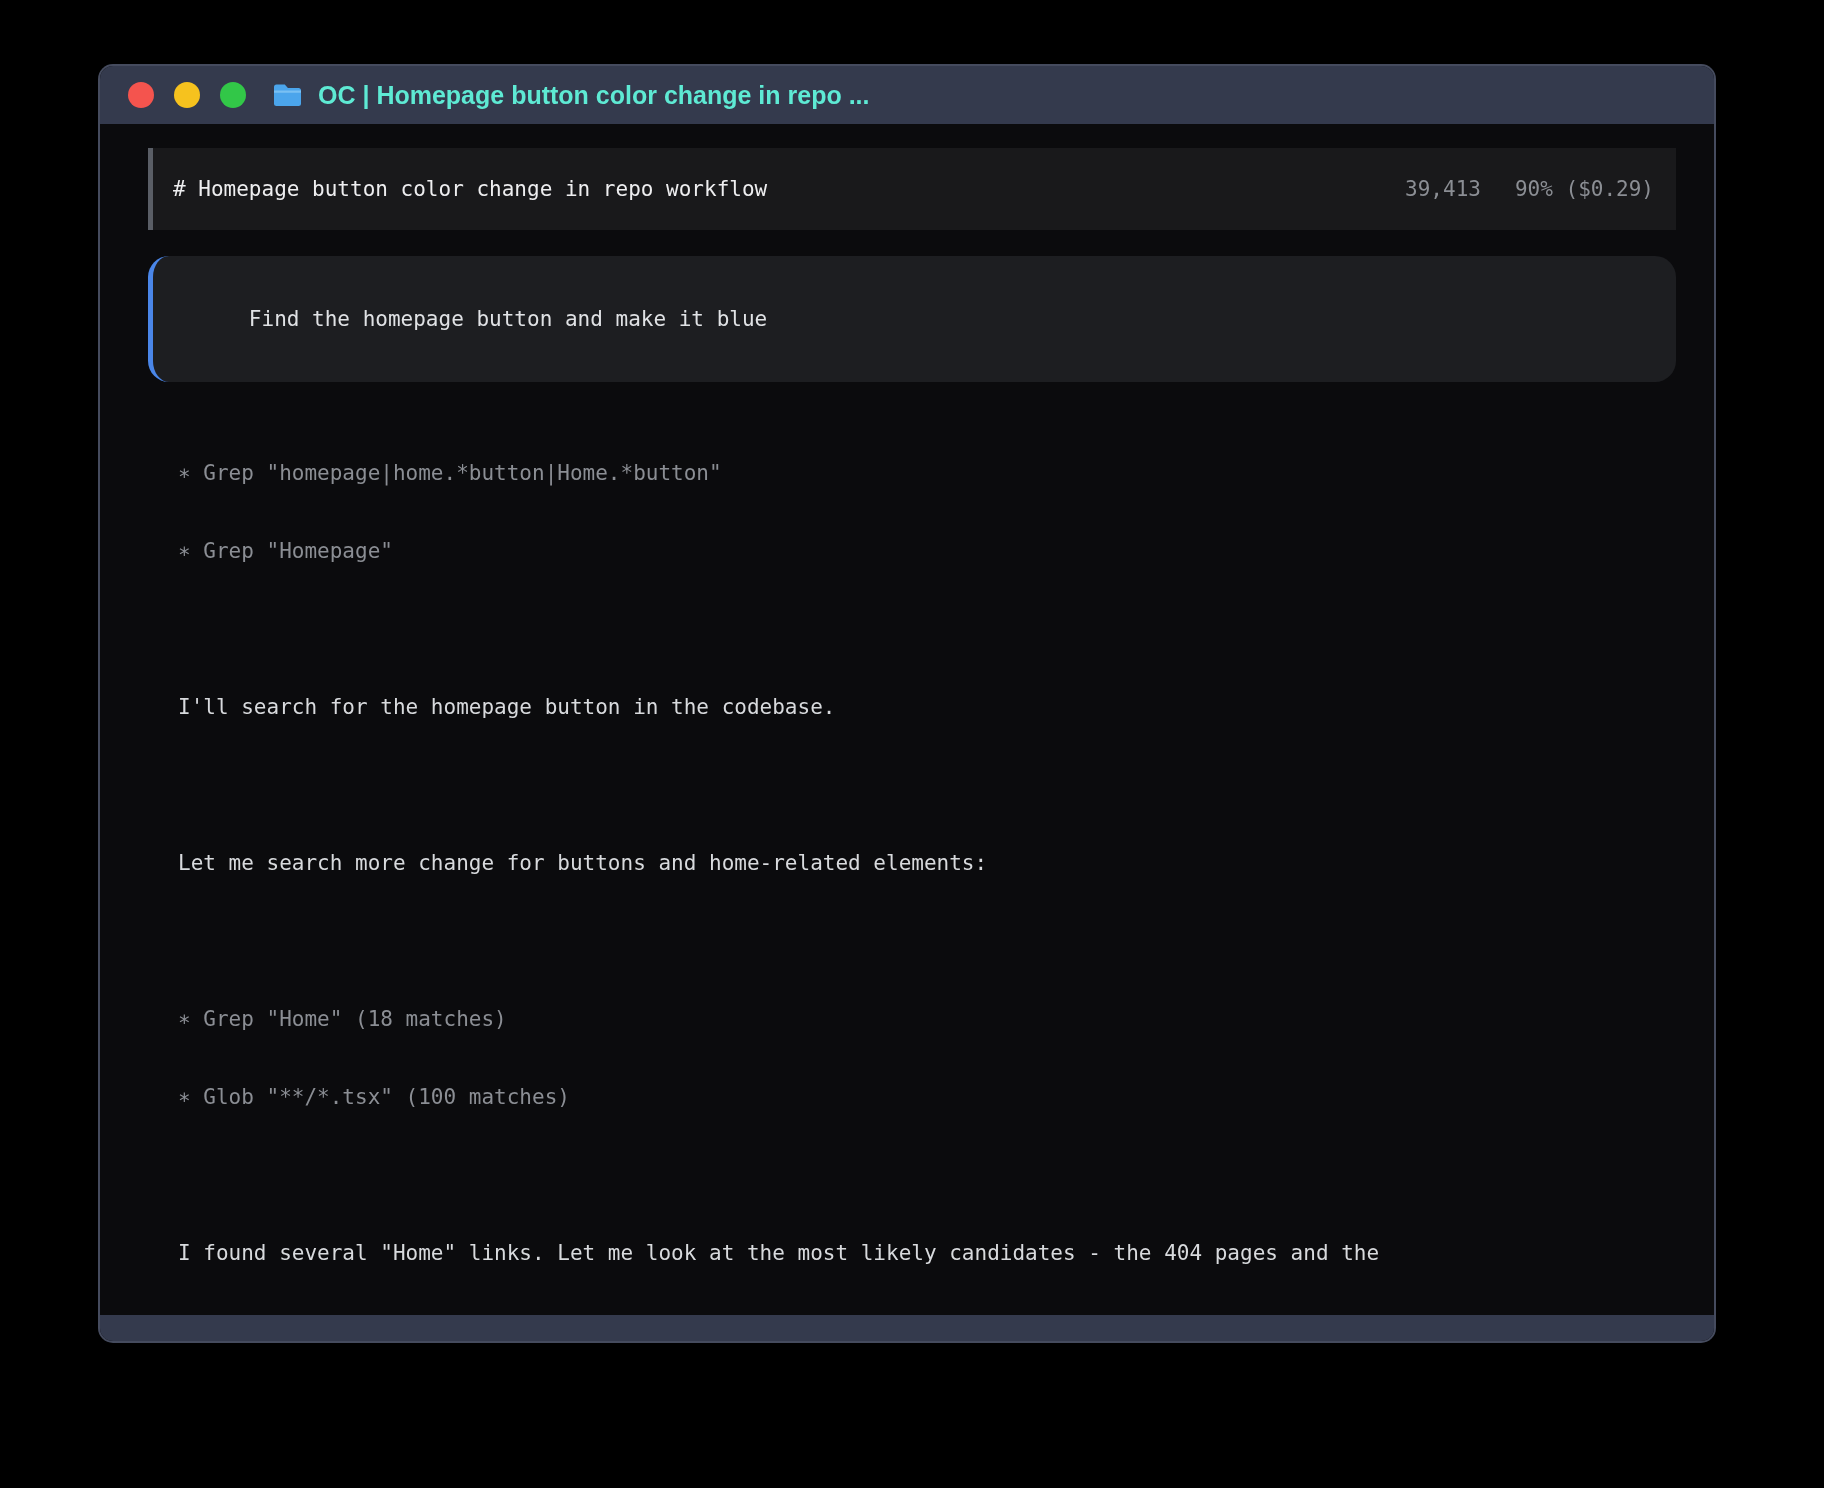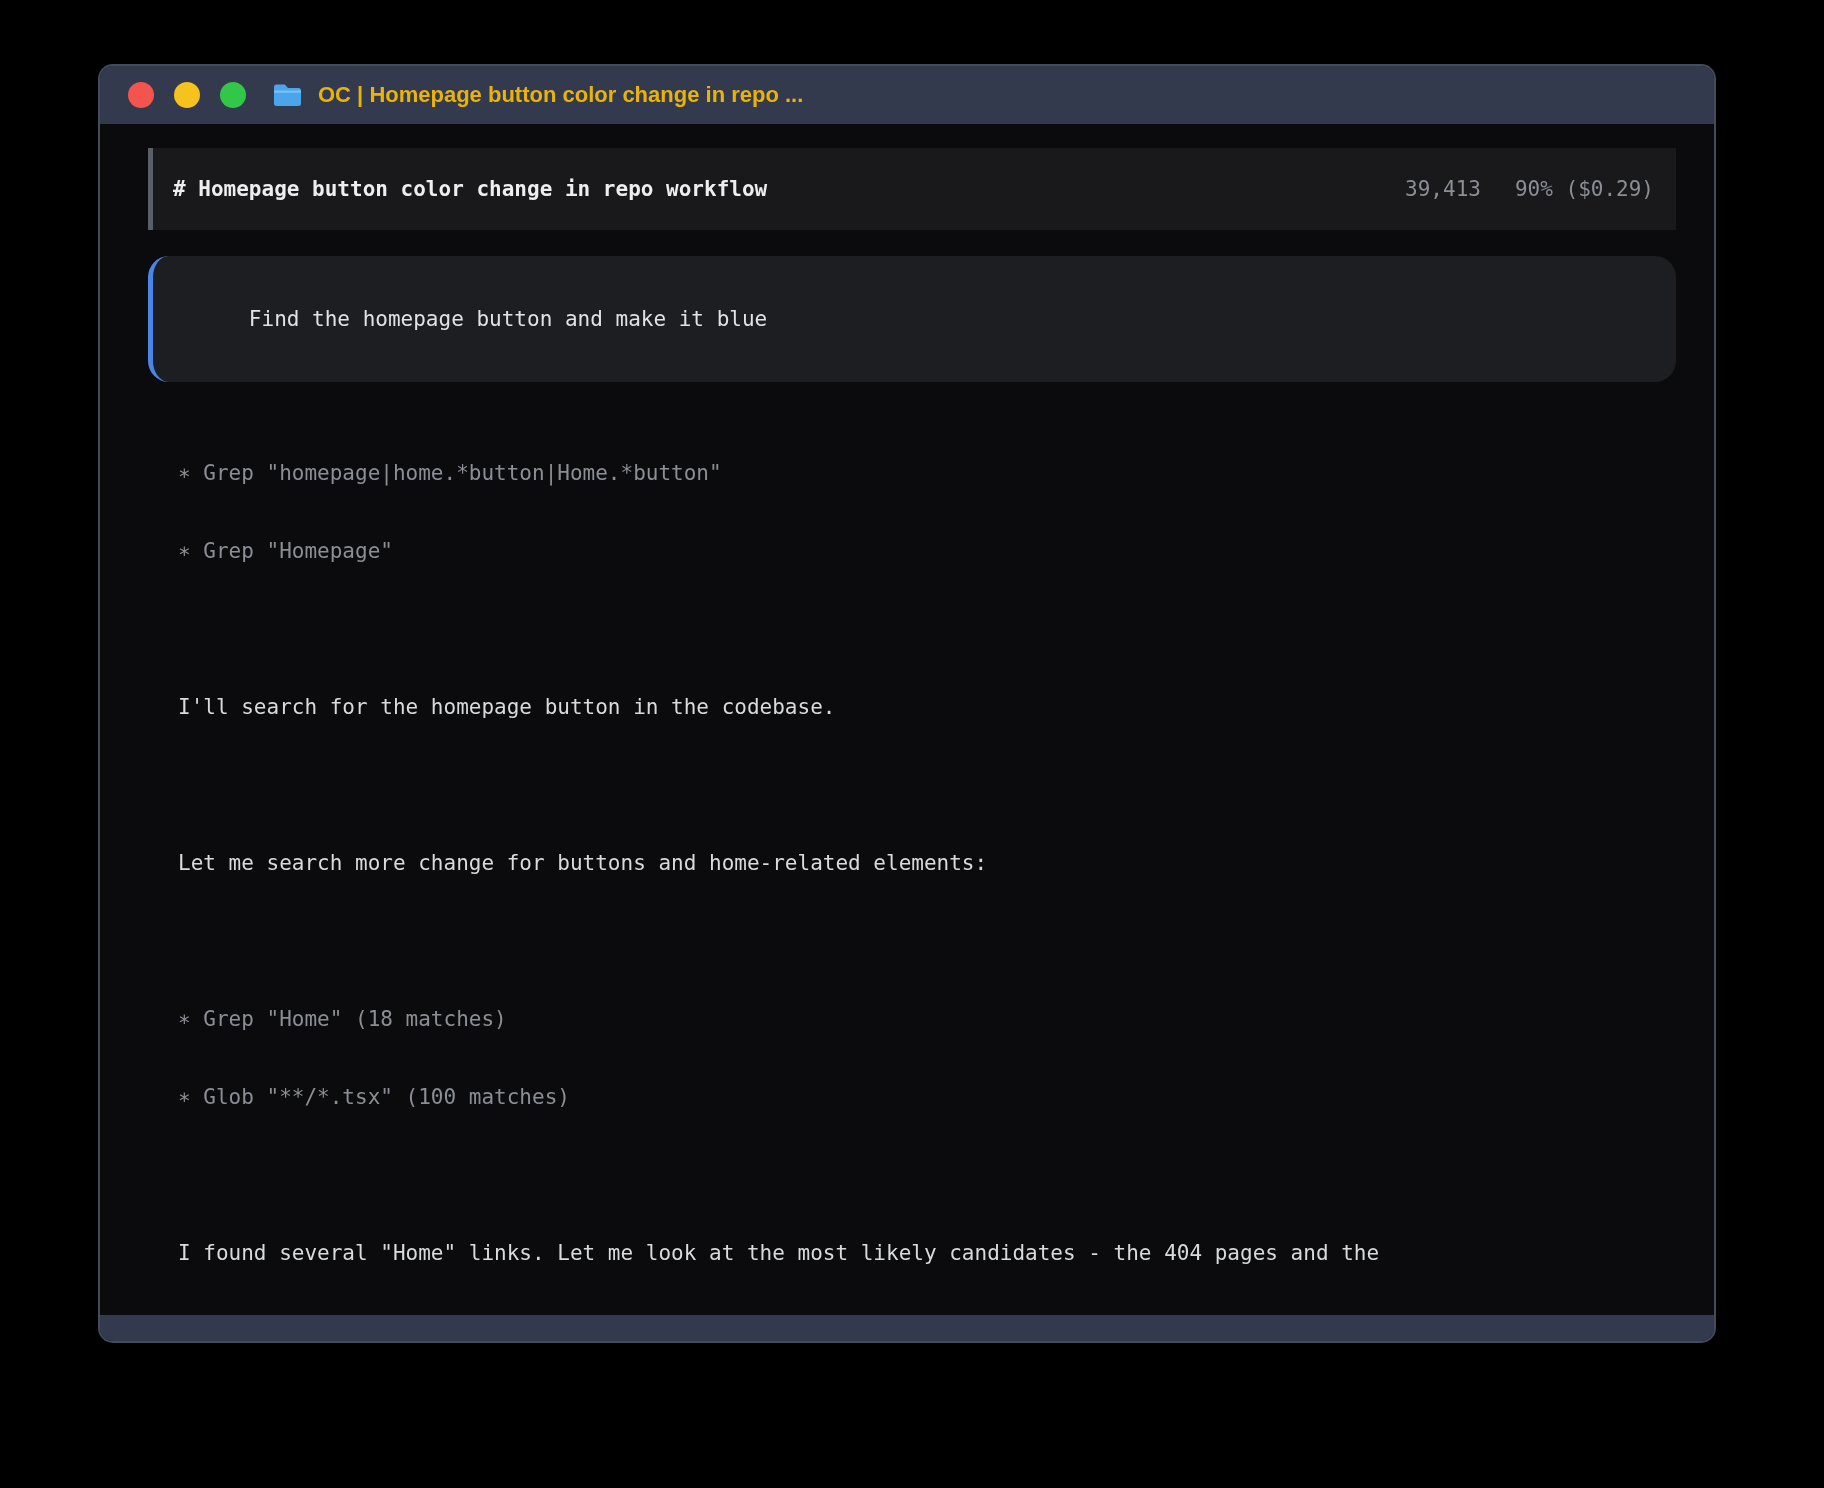--- a/index.html
+++ b/index.html
@@ -19,37 +19,37 @@
     display:flex; align-items:center; padding:0 28px;
   }
   .lights { display:flex; gap:20px; flex:none; }
   .light { width:26px; height:26px; border-radius:50%; }
   .light.red { background:#f4544e; }
   .light.yellow { background:#f6c21e; }
   .light.green { background:#32c748; }
   .folder-wrap { margin-left:26px; flex:none; display:flex; align-items:center; }
   .title-text {
     margin-left:15px; font-family:"Liberation Sans", sans-serif;
-    font-weight:bold; font-size:22px; color:#eab308; white-space:nowrap;
+    font-weight:bold; font-size:25px; color:#5eead4; white-space:nowrap;
   }
 
   
   .content {
     flex:1; background:#0b0b0d; padding:24px 38px 0 48px;
     font-size:21px; line-height:26px; color:#d8dadd; overflow:hidden;
   }
 
   .block { border-left:5px solid transparent; }
 
   .header-block {
     background:#19191b; border-left-color:#5a5e66;
     padding:28px 22px 28px 20px;
     display:flex; justify-content:space-between; align-items:center;
   }
-  .header-title { font-weight:bold; color:#eeeef0; white-space:pre; }
+  .header-title { font-weight:normal; color:#eeeef0; white-space:pre; }
   .header-stats { display:flex; gap:34px; color:#8b8e94; white-space:pre; }
 
   .user-block {
     background:#1d1e21; border-left-color:#4a86e8;
     padding:24px 22px 24px 20px; margin-top:26px; color:#e0e2e5; white-space:pre;border-radius:21px;
   }
 
   .para { margin:26px 0 0 30px; white-space:pre; }
   .para .line { min-height:26px; }
   .para.tool { color:#8b8e94; }

